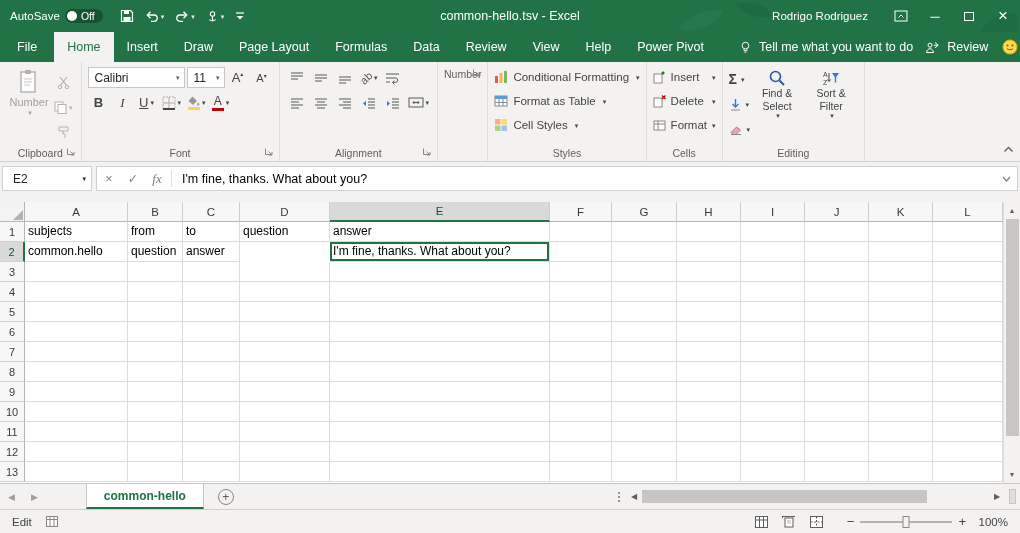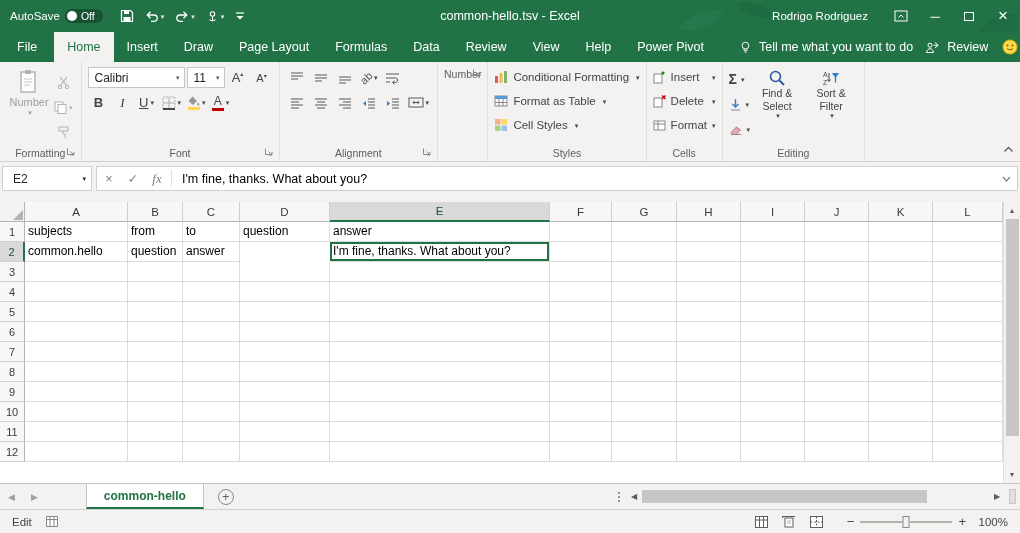--- a/index.html
+++ b/index.html
@@ -266,21 +266,21 @@
           </span>
           <span class="sbtn dis">
             <svg width="13" height="13" viewBox="0 0 13 13">
                 <path d="M2 1h9v4H2z" fill="none" stroke="#b3b1ae"></path>
                 <path d="M6 5v3h2v4" stroke="#b3b1ae" fill="none"></path>
               </svg>
           </span>
         </div>
       </div>
       <div class="rfooter">
-        <span>Formatting</span>
+        <span>Clipboard</span>
         <span class="launcher">
           <svg width="10" height="10" viewBox="0 0 10 10">
               <path d="M1.5 1.5v6h6" fill="none" stroke="#8a8886"></path>
               <path d="M4.5 4.5 8 8M8 5v3H5" fill="none" stroke="#8a8886"></path>
             </svg>
         </span>
       </div>
     </div>
 
     <div class="rgroup">
@@ -766,20 +766,35 @@
             <div class="cell" style="width: 62px;"></div>
             <div class="cell" style="width: 65px;"></div>
             <div class="cell" style="width: 64px;"></div>
             <div class="cell" style="width: 64px;"></div>
             <div class="cell" style="width: 64px;"></div>
             <div class="cell" style="width: 64px;"></div>
             <div class="cell" style="width: 70px;"></div>
           </div>
           <div class="grid-row">
             <div class="rowhdr">12</div>
+            <div class="cell" style="width: 103px;"></div>
+            <div class="cell" style="width: 55px;"></div>
+            <div class="cell" style="width: 57px;"></div>
+            <div class="cell" style="width: 90px;"></div>
+            <div class="cell" style="width: 220px;"></div>
+            <div class="cell" style="width: 62px;"></div>
+            <div class="cell" style="width: 65px;"></div>
+            <div class="cell" style="width: 64px;"></div>
+            <div class="cell" style="width: 64px;"></div>
+            <div class="cell" style="width: 64px;"></div>
+            <div class="cell" style="width: 64px;"></div>
+            <div class="cell" style="width: 70px;"></div>
+          </div>
+          <div class="grid-row">
+            <div class="rowhdr">13</div>
             <div class="cell" style="width: 103px;"></div>
             <div class="cell" style="width: 55px;"></div>
             <div class="cell" style="width: 57px;"></div>
             <div class="cell" style="width: 90px;"></div>
             <div class="cell" style="width: 220px;"></div>
             <div class="cell" style="width: 62px;"></div>
             <div class="cell" style="width: 65px;"></div>
             <div class="cell" style="width: 64px;"></div>
             <div class="cell" style="width: 64px;"></div>
             <div class="cell" style="width: 64px;"></div>

